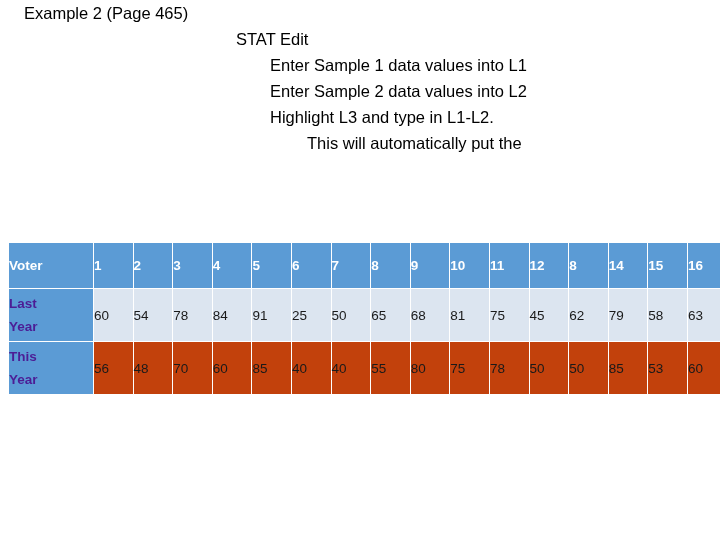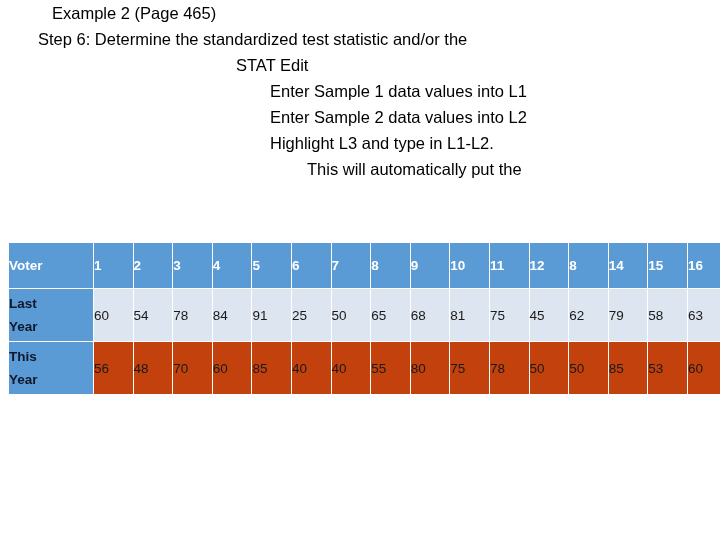--- a/index.html
+++ b/index.html
@@ -22,21 +22,21 @@
     left: 0;
     top: 0;
     width: 720px;
   }
   .txt-line {
     font-size: 16.5px;
     line-height: 26px;
     color: #000000;
     white-space: pre;
   }
-  .ind-0  { padding-left: 18px; margin-left: 34px; }
+  .ind-0  { padding-left: 24px; }
   .ind-1  { padding-left: 38px; }
   .ind-2  { padding-left: 236px; }
   .ind-3  { padding-left: 270px; }
   .ind-4  { padding-left: 307px; }
   .italic { font-style: italic; }
 
   
   #data-table {
     position: absolute;
     left: 8px;
@@ -65,39 +65,38 @@
     height: 45px;
     font-size: 14px;
   }
   .hdr-cell.label-cell {
     font-size: 14px;
   }
 
   
   .row-label {
     background: #5B9BD5;
-    color: #0f172a;
+    color: #4c1d95;
     font-weight: bold;
     font-size: 13.5px;
     line-height: 23px;
     text-align: right;
     padding-right: 13px;
     height: 52px;
   }
 
   
   .band-a { background: #DCE5F0; color: #1a1a1a; height: 52px; font-size: 14.5px; }
   .band-b { background: #c2410c; color: #1a1a1a; height: 52px; font-size: 14.5px; }
 </style>
 </head>
 <body>
 
 <div id="slide-text">
   <div class="txt-line ind-0">Example 2 (Page 465)</div>
-  <div class="txt-line ind-1">Step 6: Determine the standardized test statistic and/or the</div>
   <div class="txt-line ind-2">STAT Edit</div>
   <div class="txt-line ind-3">Enter Sample 1 data values into L1</div>
   <div class="txt-line ind-3">Enter Sample 2 data values into L2</div>
   <div class="txt-line ind-3">Highlight L3 and type in L1-L2.</div>
   <div class="txt-line ind-4">This will automatically put the</div>
 </div>
 
 <table id="data-table">
   <thead>
     <tr>

